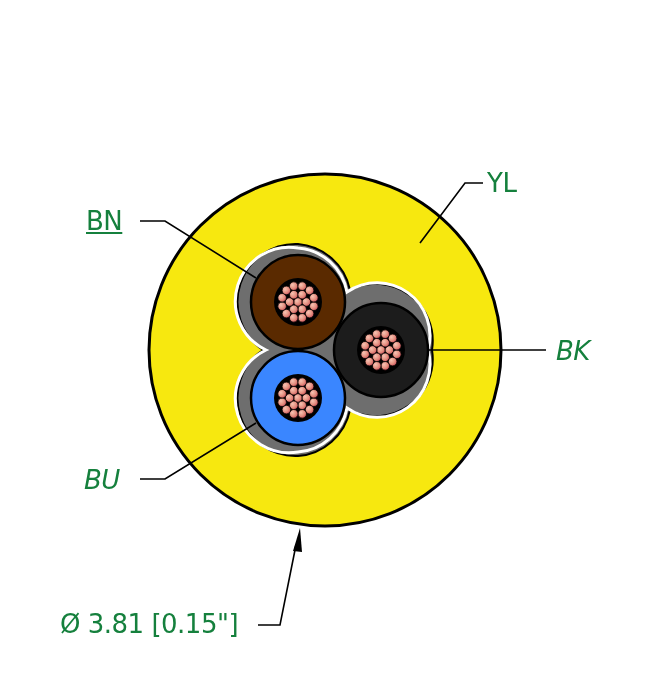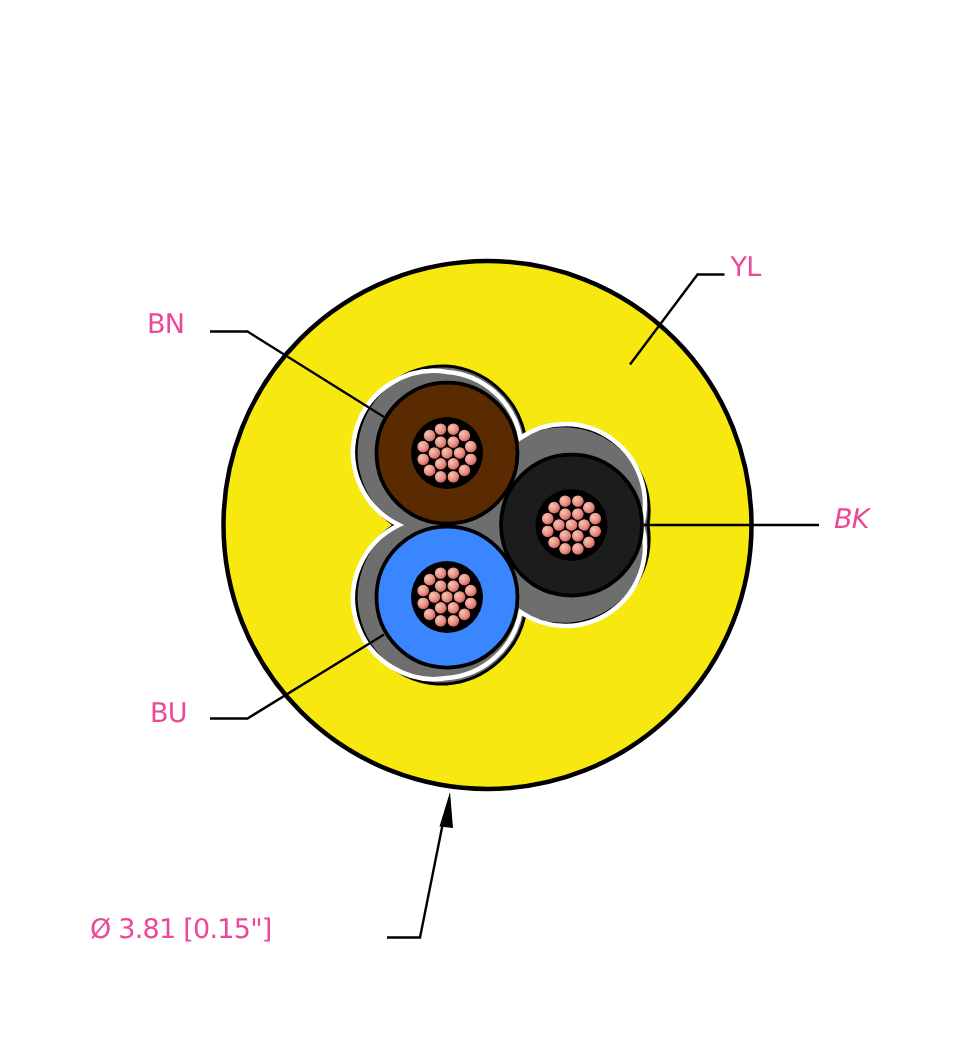--- a/index.html
+++ b/index.html
@@ -1,18 +1,18 @@
 <!DOCTYPE html>
 <html><head>
 <meta charset="utf-8">
 <style>
   html,body{margin:0;padding:0;background:#ffffff;}
   body{width:653px;height:700px;position:relative;overflow:hidden;font-family:"Liberation Sans",sans-serif;}
   #canvas{position:absolute;left:0;top:0;}
-  .lbl{position:absolute;font-family:"DejaVu Sans",sans-serif;font-size:18px;color:#ec4899;line-height:1;letter-spacing:-0.5px;}
+  .lbl{position:absolute;font-family:"DejaVu Sans",sans-serif;font-size:26px;color:#15803d;line-height:1;letter-spacing:-0.5px;}
 </style>
 </head>
 <body>
 
 <svg id="canvas" width="653" height="700" viewBox="0 0 653 700">
   <defs>
     <radialGradient id="strandGrad" cx="35%" cy="35%" r="70%">
       <stop offset="0%" stop-color="#f6c3b3"></stop>
       <stop offset="60%" stop-color="#e58f80"></stop>
       <stop offset="100%" stop-color="#c9505a"></stop>
@@ -100,17 +100,17 @@
   <g stroke="#000" stroke-width="1.6" fill="none">
     <polyline points="140,221 165,221 256,278"></polyline>
     <polyline points="420,243 465,183 483,183"></polyline>
     <polyline points="429,350 546,350"></polyline>
     <polyline points="140,479 165,479 256,423"></polyline>
     <polyline points="258,625 280,625 296,545"></polyline>
   </g>
   <polygon points="300,528 293,551 302,552" fill="#000"></polygon>
 </svg>
 
-<div class="lbl" style="left:98px;top:208px;">BN</div>
+<div class="lbl" style="left:86px;top:208px;text-decoration:underline;">BN</div>
 <div class="lbl" style="left:487px;top:170px;">YL</div>
 <div class="lbl" style="left:556px;top:338px;font-style:italic;">BK</div>
-<div class="lbl" style="left:100px;top:467px;">BU</div>
+<div class="lbl" style="left:84px;top:467px;font-style:italic;">BU</div>
 <div class="lbl" style="left:60px;top:611px;">Ø 3.81 [0.15"]</div>
 
 </body></html>

